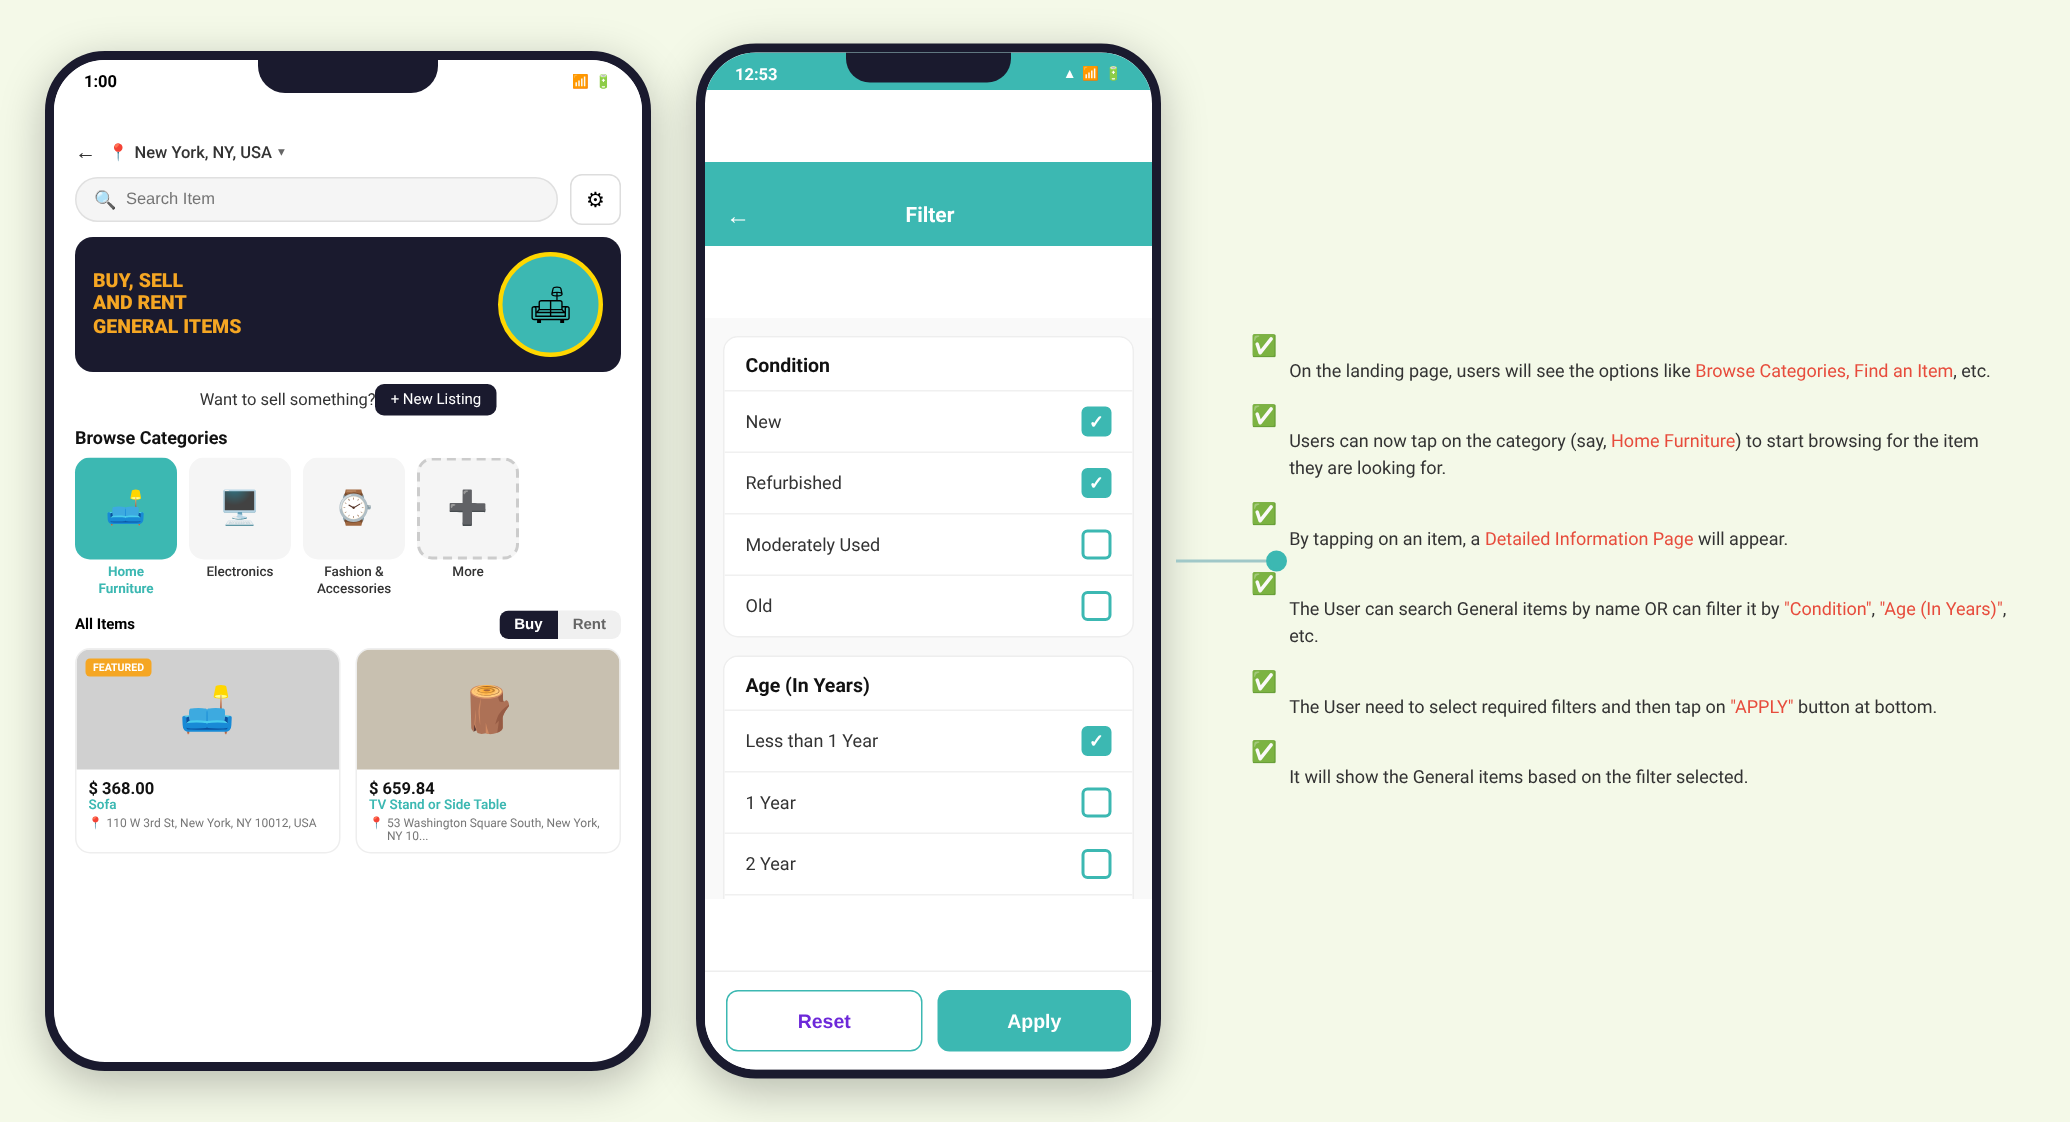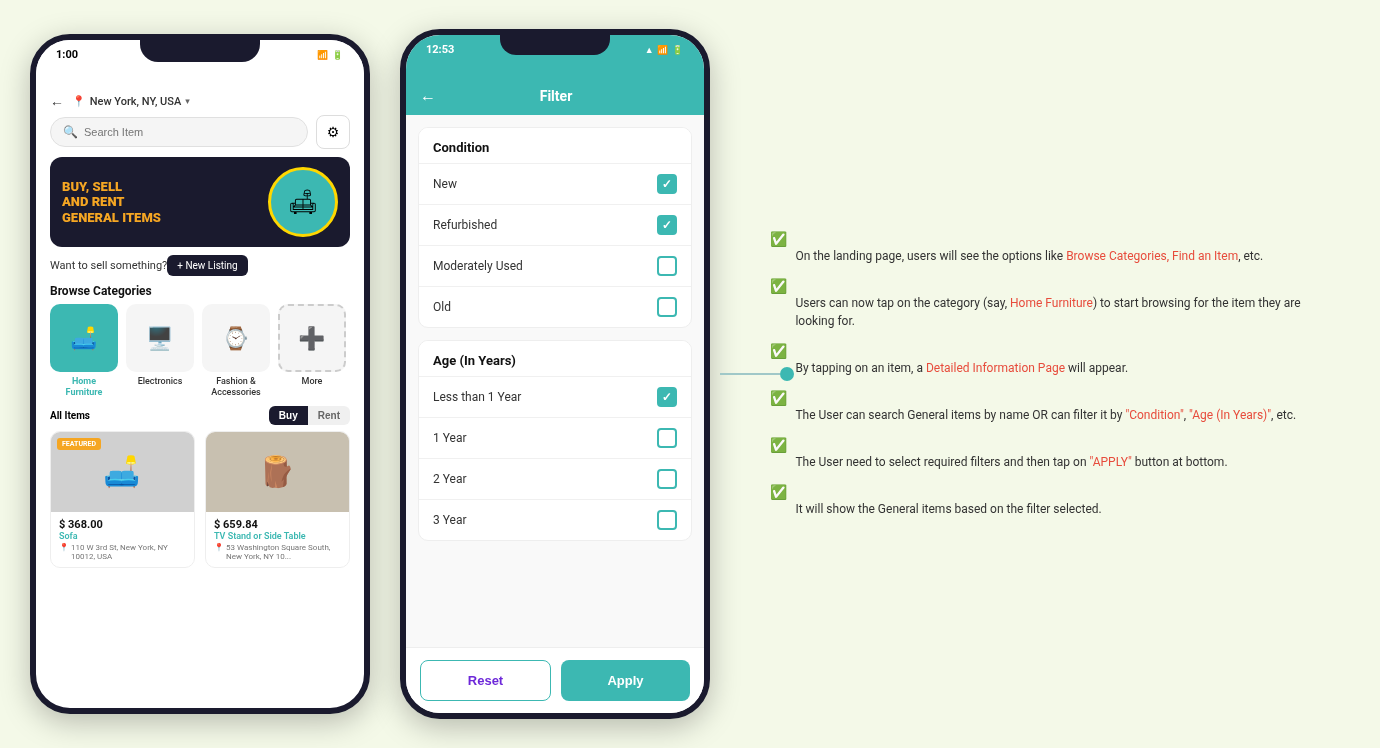--- a/index.html
+++ b/index.html
@@ -39,21 +39,21 @@
     }
     .status-bar-teal {
       background: #3cb8b2;
       color: #fff;
     }
     .status-bar .time { font-weight: 700; font-size: 11px; }
     .status-icons { display: flex; align-items: center; gap: 4px; font-size: 9px; }
 
     
     .phone1 {
-      width: 340px;
+      width: 404px;
       height: 680px;
     }
     .phone1-notch {
       position: absolute;
       top: 0; left: 50%;
       transform: translateX(-50%);
       width: 120px;
       height: 22px;
       background: #1a1a2e;
       border-radius: 0 0 18px 18px;
@@ -153,21 +153,21 @@
       display: flex;
       align-items: center;
       justify-content: center;
       font-size: 24px;
     }
 
     
     .p1-sell-bar {
       display: flex;
       align-items: center;
-      justify-content: flex-start;
+      justify-content: center;
       padding: 8px 14px;
     }
     .p1-sell-bar span { font-size: 11px; color: #333; }
     .p1-new-listing {
       background: #1a1a2e;
       color: #fff;
       font-size: 10px;
       padding: 5px 10px;
       border-radius: 6px;
       cursor: pointer;
@@ -290,20 +290,21 @@
       height: 20px;
       background: #1a1a2e;
       border-radius: 0 0 16px 16px;
       z-index: 10;
     }
     .phone2-content {
       height: 100%;
       overflow: hidden;
       display: flex;
       flex-direction: column;
+      gap: 48px;
     }
     .p2-header {
       background: #3cb8b2;
       padding: 26px 14px 10px;
       display: flex;
       align-items: center;
       gap: 10px;
       flex-shrink: 0;
     }
     .p2-back { color: #fff; font-size: 16px; cursor: pointer; }

